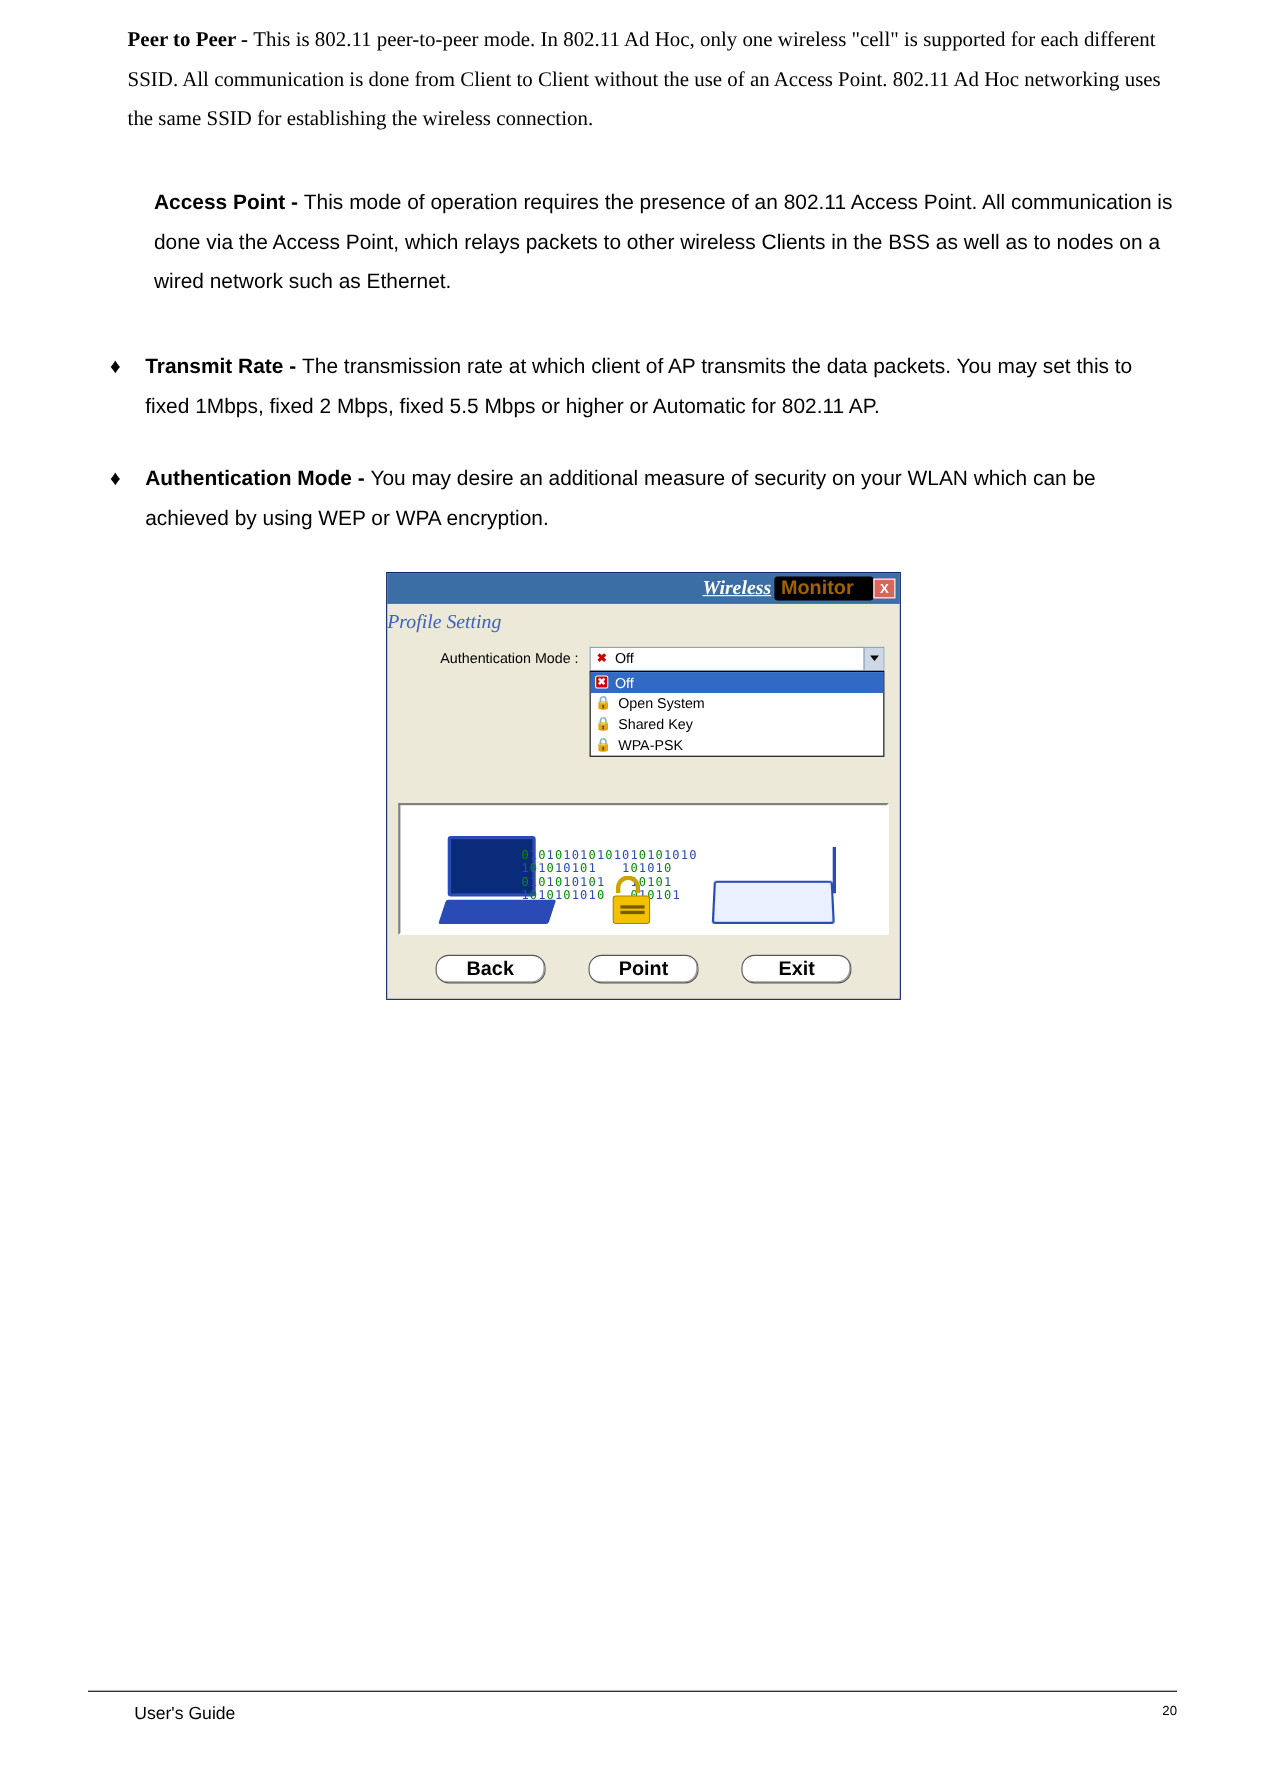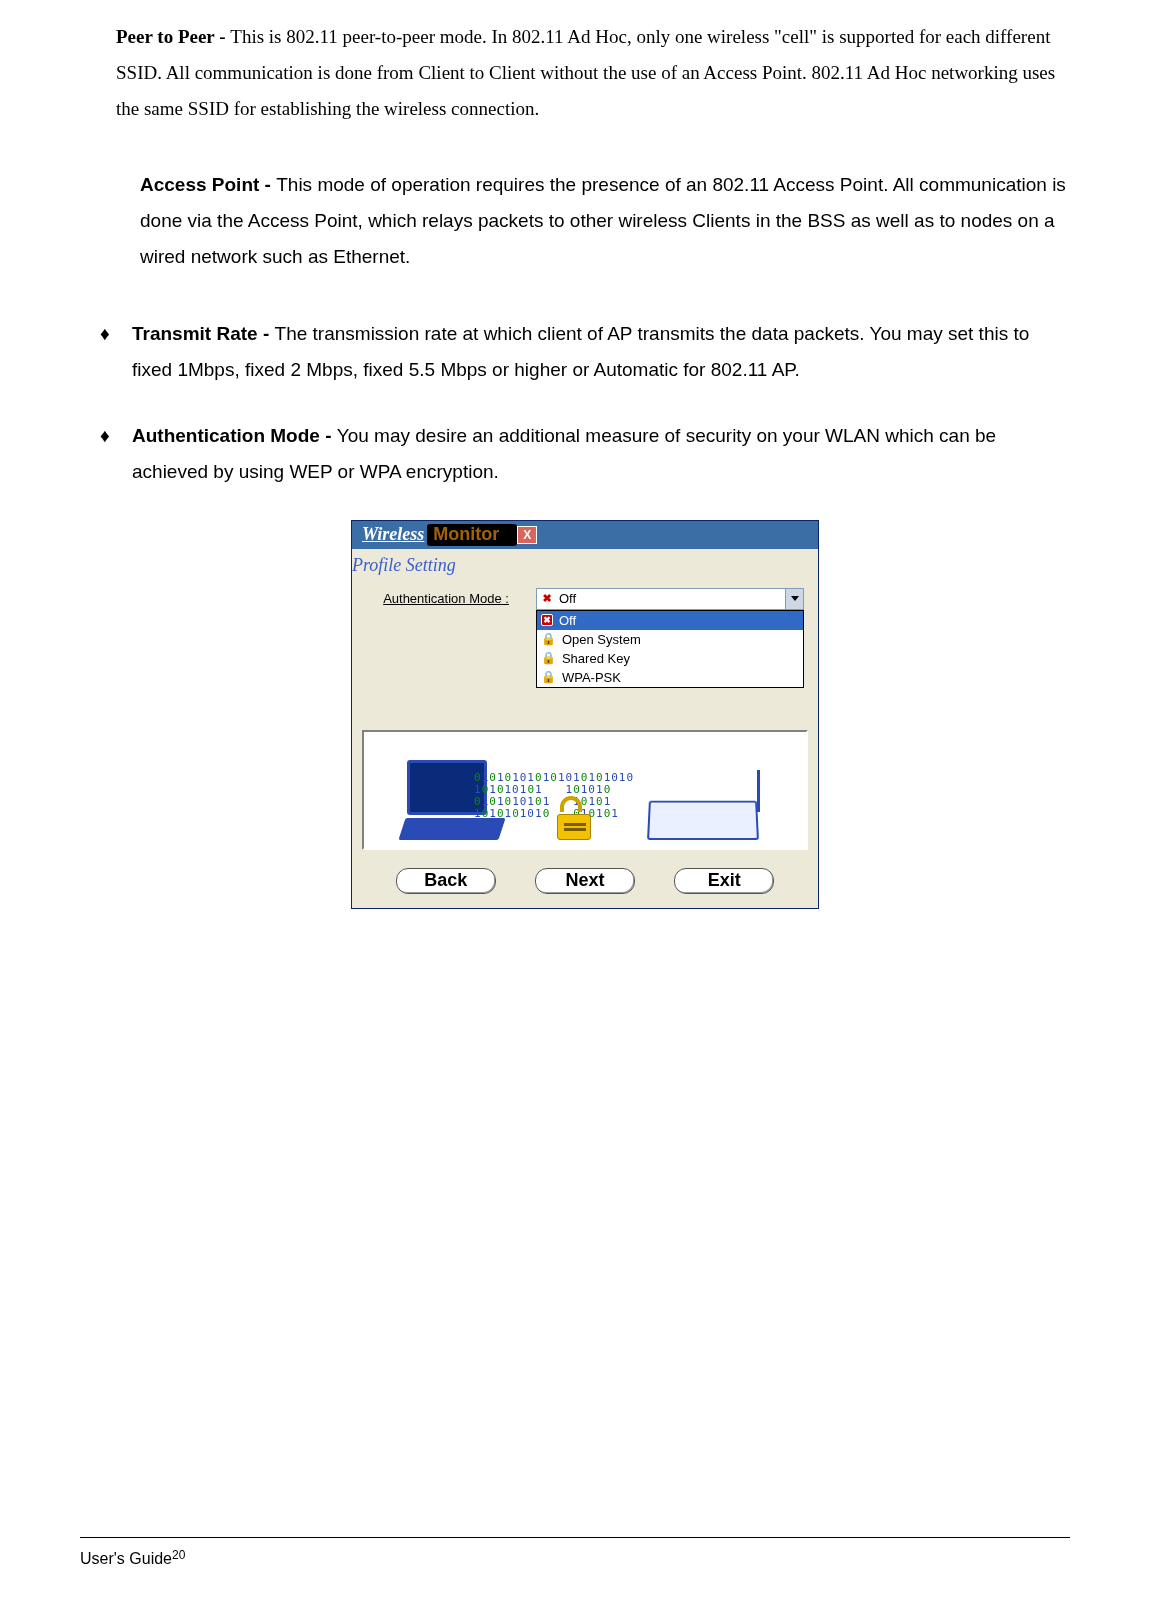--- a/index.html
+++ b/index.html
@@ -34,21 +34,21 @@
     background: #ece9d8;
     font-family: Tahoma, Arial, sans-serif;
     font-size: 13px;
     line-height: normal;
   }
   .titlebar {
     height: 28px;
     background: linear-gradient(#3a6ea5,#3a6ea5);
     display: flex;
     align-items: center;
-    justify-content: flex-start;
+    justify-content: flex-end;
     padding: 0 4px 0 10px;
   }
   .title-left { display: flex; align-items: baseline; gap: 3px; }
   .t-wireless {
     font-family: "Times New Roman", serif;
     font-style: italic;
     font-weight: bold;
     color: #fff;
     font-size: 18px;
     text-decoration: underline;
@@ -76,21 +76,21 @@
     font-family: "Times New Roman", serif;
     font-style: italic;
     font-size: 18px;
     padding: 6px 0 12px 0;
   }
   .form-row {
     display: flex;
     align-items: center;
     padding: 0 14px;
   }
-  .form-label { width: 170px; text-align: center; padding-right: 10px; font-size: 13px; color:#000;text-decoration:underline; }
+  .form-label { width: 170px; text-align: right; padding-right: 10px; font-size: 13px; color:#000; }
   .combo {
     flex: 1;
     position: relative;
   }
   .combo-box {
     height: 22px;
     border: 1px solid #7f9db9;
     background: #fff;
     display: flex;
     align-items: center;
@@ -173,21 +173,21 @@
     display:flex; align-items:center; justify-content:center;
     cursor:pointer;
     box-shadow: inset -1px -1px 0 #999;
   }
 
   .footer {
     position: absolute;
     left: 80px; right: 80px; bottom: 32px;
   }
   .footer hr { border:none; border-top:1px solid #000; margin:0 0 6px 0; }
-  .footer-row { display:flex; justify-content:flex-start; font-size:16px; }
+  .footer-row { display:flex; justify-content:space-between; font-size:16px;margin-left:42px; }
   .page-no { font-size:12px; }
 </style>
 </head>
 <body>
 
 <div class="content">
 
   <p class="para-indent1">
     <b>Peer to Peer   - </b><span>This is 802.11 peer-to-peer mode. In 802.11 Ad Hoc, only one wireless "cell" is supported for each different SSID. All communication is done from Client to Client without the use of an Access Point. 802.11 Ad Hoc networking uses the same SSID for establishing the wireless connection.</span>
   </p>
@@ -266,21 +266,21 @@
             <div class="padlock-body"></div>
         </div>
         <div class="router">
           <div class="router-ant"></div>
             <div class="router-box"></div>
         </div>
       </div>
 
       <div class="btnrow">
         <div class="wbtn">Back</div>
-        <div class="wbtn">Next</div>
+        <div class="wbtn">Point</div>
         <div class="wbtn">Exit</div>
       </div>
     </div>
   </div>
 
 </div>
 
 <div class="footer">
   <hr>
   <div class="footer-row">

